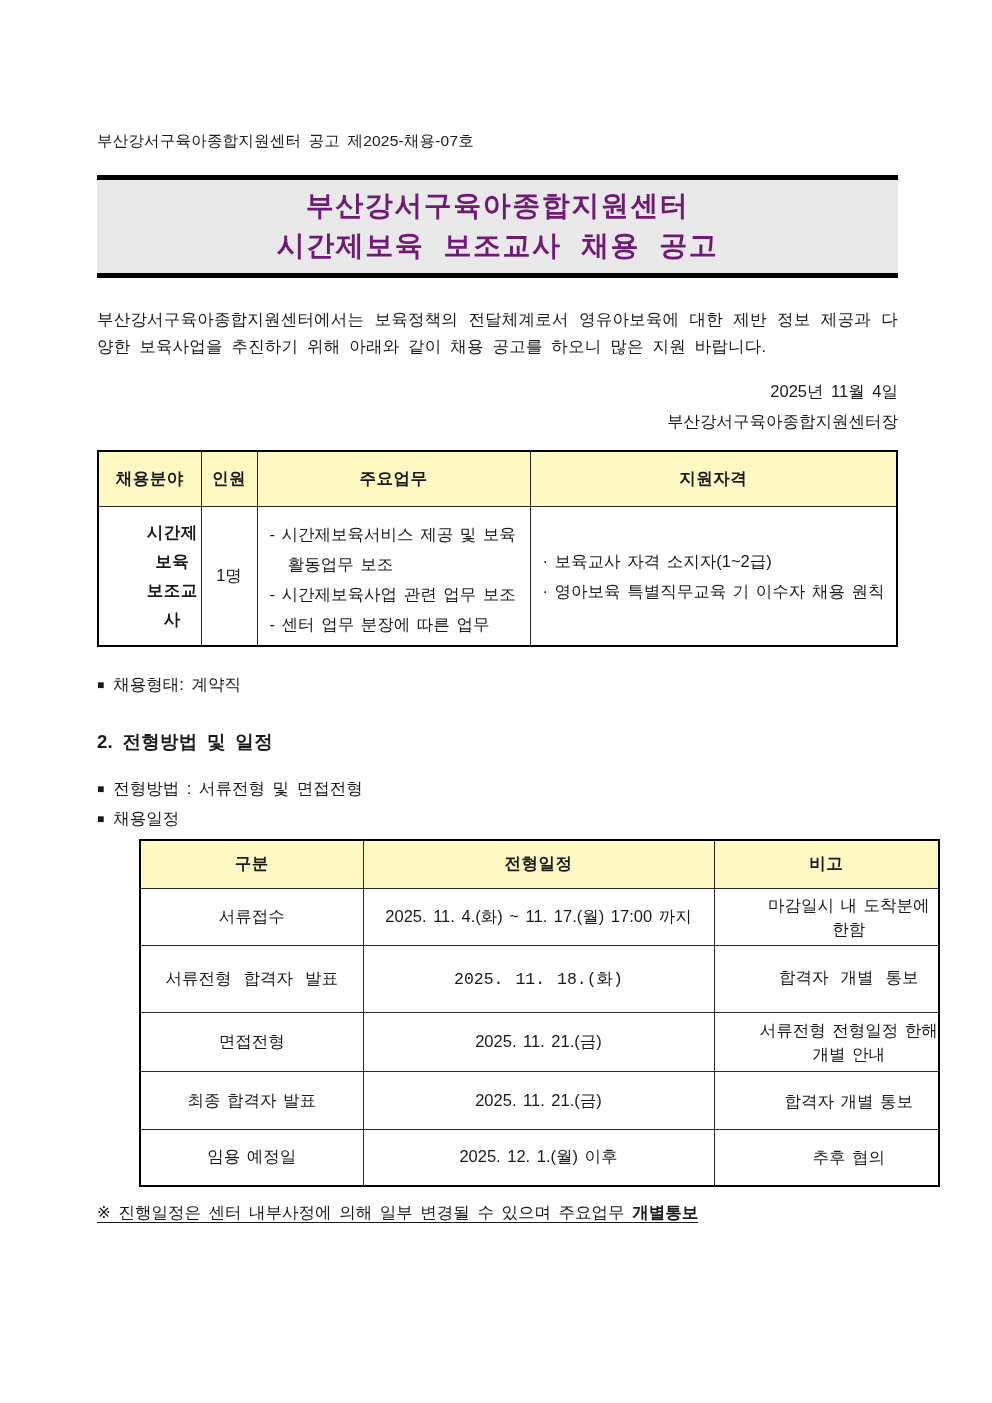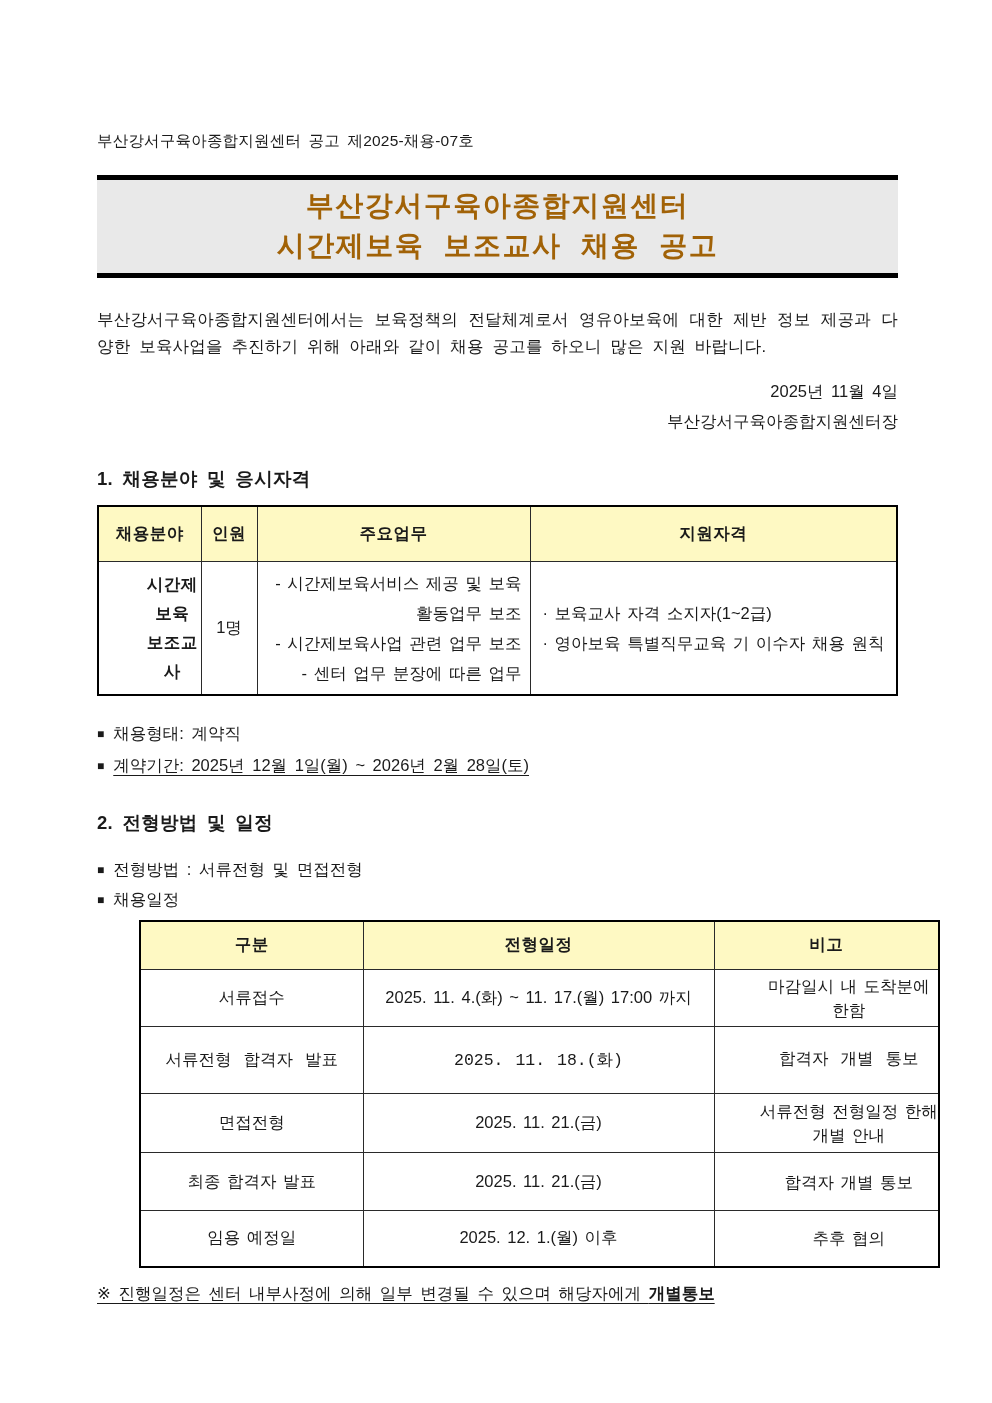--- a/index.html
+++ b/index.html
@@ -38,21 +38,21 @@
     background: #e9e9e9;
     text-align: center;
     padding: 6px 0 7px 0;
   }
   .title-line {
     font-size: 28px;
     font-weight: bold;
     line-height: 40px;
     letter-spacing: 1.5px;
     word-spacing: 10px;
-    color: #a16207;
+    color: #701a75;
   }
 
   
   .intro {
     margin-top: 28px;
     font-size: 16.5px;
     line-height: 27px;
     text-align: justify;
     word-break: break-all;
     word-spacing: 4px;
@@ -100,21 +100,21 @@
   .col-count  { width: 56px; }
   .col-duties { width: 273px; }
   .col-qual   { width: auto; }
   .cell-field {
     text-align: center;
     font-weight: bold;
     line-height: 29px;
     letter-spacing: 0.5px;
   }
   .cell-count { text-align: center; }
-  .cell-duties { padding: 6px 8px 6px 12px; text-align: right; }
+  .cell-duties { padding: 12px 8px 6px 12px; }
   .duty-line {
     line-height: 30px;
     padding-left: 1.1em;
     text-indent: -1.1em;
     word-spacing: 2px;
   }
   .cell-qual { padding: 6px 8px 6px 12px; }
   .qual-line { line-height: 30px; word-spacing: 2px; }
 
   
@@ -176,21 +176,20 @@
       <div class="title-line">시간제보육 보조교사 채용 공고</div>
     </div>
 
     <p class="intro">부산강서구육아종합지원센터에서는 보육정책의 전달체계로서 영유아보육에 대한 제반 정보 제공과 다양한 보육사업을 추진하기 위해 아래와 같이 채용 공고를 하오니 많은 지원 바랍니다.</p>
 
     <div class="date-block">
       <div>2025년 11월 4일</div>
       <div>부산강서구육아종합지원센터장</div>
     </div>
 
-    <h2 class="section-heading first">1. 채용분야 및 응시자격</h2>
 
     <table class="tbl recruit-table">
       <colgroup>
         <col class="col-field">
           <col class="col-count">
           <col class="col-duties">
           <col class="col-qual">
       </colgroup>
       <thead>
         <tr>
@@ -216,23 +215,20 @@
             <div class="qual-line">· 영아보육 특별직무교육 기 이수자 채용 원칙</div>
           </td>
         </tr>
       </tbody>
     </table>
 
     <div class="bullet-group">
       <div class="bullet-line">
         <span class="bullet-marker">■</span><span>채용형태: 계약직</span>
       </div>
-      <div class="bullet-line underlined">
-        <span class="bullet-marker">■</span><span>계약기간: 2025년 12월 1일(월) ~ 2026년 2월 28일(토)</span>
-      </div>
     </div>
 
     <h2 class="section-heading second">2. 전형방법 및 일정</h2>
 
     <div class="bullet-group tight">
       <div class="bullet-line">
         <span class="bullet-marker">■</span><span>전형방법 : 서류전형 및 면접전형</span>
       </div>
       <div class="bullet-line">
         <span class="bullet-marker">■</span><span>채용일정</span>
@@ -276,17 +272,17 @@
         </tr>
         <tr class="r4">
           <td>임용 예정일</td>
           <td>2025. 12. 1.(월) 이후</td>
           <td class="note-cell pre-line">추후 협의</td>
         </tr>
       </tbody>
     </table>
 
     <p class="footer-note underlined">
-      <span>※ 진행일정은 센터 내부사정에 의해 일부 변경될 수 있으며 해당자에게 </span><span class="bold">개별통보</span>
+      <span>※ 진행일정은 센터 내부사정에 의해 일부 변경될 수 있으며 주요업무 </span><span class="bold">개별통보</span>
     </p>
 
   </div>
 </div>
 
 </body></html>

